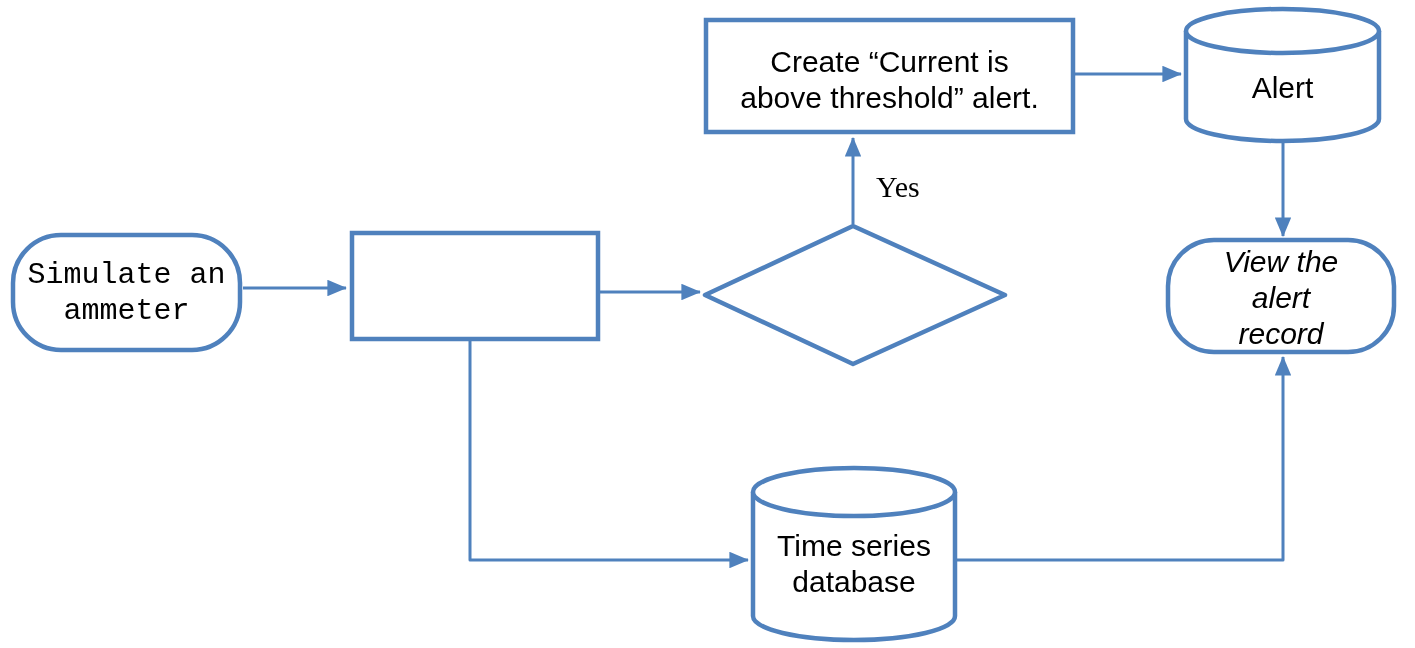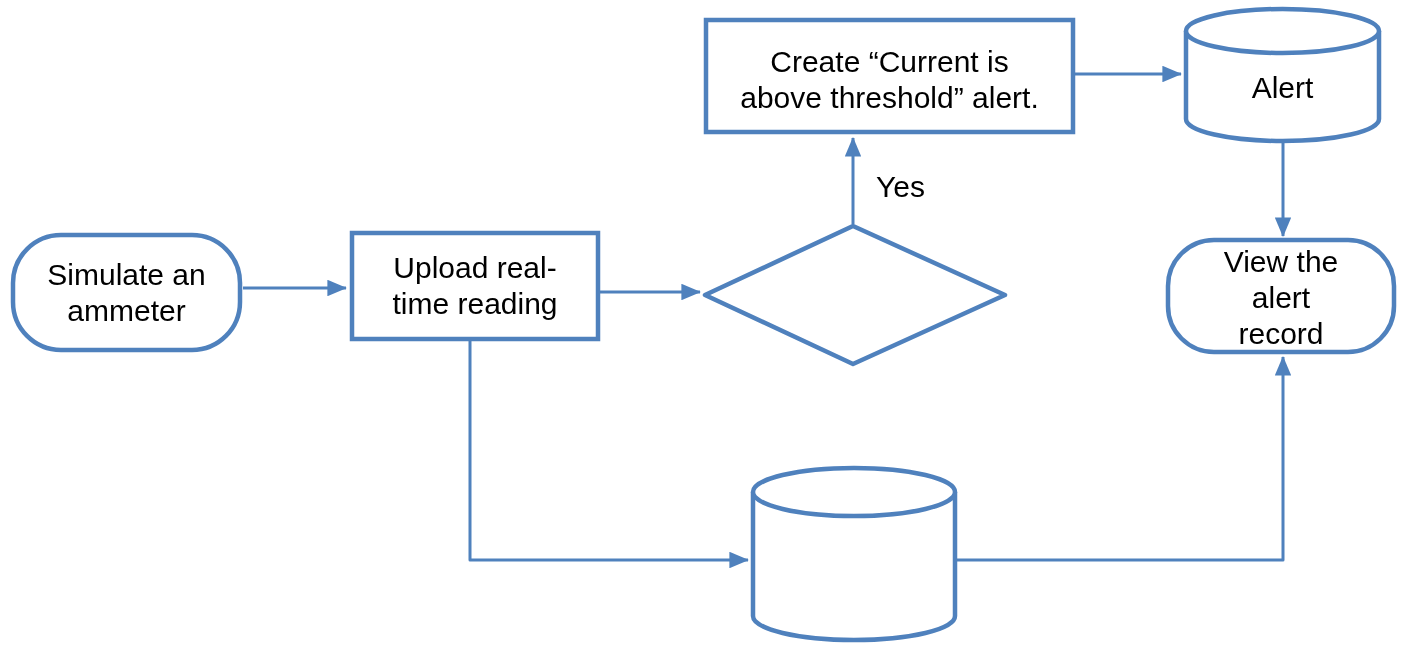--- a/index.html
+++ b/index.html
@@ -101,32 +101,32 @@
 
       <rect class="shape" x="1168" y="240" width="226" height="112" rx="46" ry="46"></rect>
 
       <g>
         <path class="shape" d="M 753 492 L 753 616 A 101 24 0 0 0 955 616 L 955 492"></path>
         <ellipse class="shape" cx="854" cy="492" rx="101" ry="24"></ellipse>
       </g>
     </g>
   </svg>
 
-  <div class="node-label" style="left:13px; top:235px; width:227px; height:115px;">Simulate an
+  <div class="node-label" style="left:13px; top:235px; width:227px; height:115px;font-family:Liberation Mono, monospace;">Simulate an
 ammeter</div>
 
-  <div class="node-label" style="left:352px; top:233px; width:246px; height:106px;">Upload real-
-time reading</div>
 
 
   <div class="node-label" style="left:706px; top:24px; width:367px; height:112px;">Create “Current is
 above threshold” alert.</div>
 
   <div class="node-label" style="left:1186px; top:44px; width:193px; height:88px;">Alert</div>
 
-  <div class="node-label" style="left:1168px; top:242px; width:226px; height:112px;">View the
+  <div class="node-label" style="left:1168px; top:242px; width:226px; height:112px;font-style:italic;">View the
 alert
 record</div>
 
+  <div class="node-label" style="left:753px; top:502px; width:202px; height:124px;">Time series
+database</div>
 
-  <div class="edge-label" style="left:876px; top:169px;">Yes</div>
+  <div class="edge-label" style="left:876px; top:169px;font-family:Liberation Serif, serif;">Yes</div>
 
 </div>
 
 </body></html>

